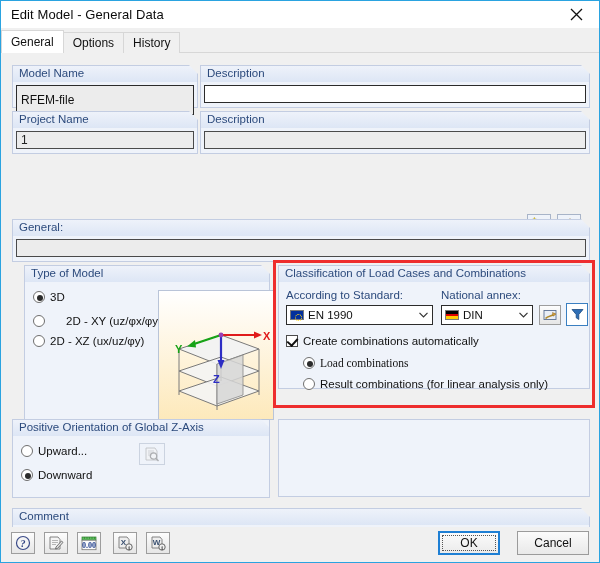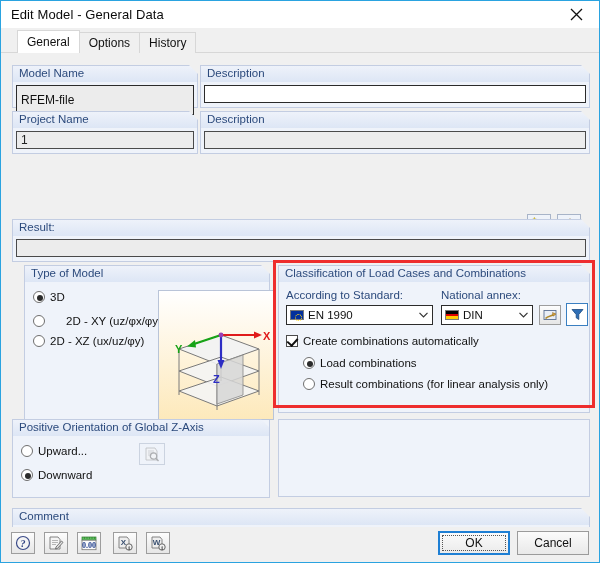--- a/index.html
+++ b/index.html
@@ -38,21 +38,21 @@
     display:flex; align-items:center; justify-content:center;
     cursor:default;
   }
   .close-btn svg { display:block; }
 
   
   .tabstrip {
     flex:0 0 25px; height:25px;
     background:#f0f0f0;
     position:relative;
-    padding-left:16px;
+    padding-left:0;
     display:flex; align-items:flex-end;
   }
   .tabstrip::after{
     content:""; position:absolute; left:0; right:0; bottom:0;
     height:1px; background:#d7d7d7;
   }
   .tab {
     height:21px; line-height:20px;
     padding:0 9px;
     font-size:12px;
@@ -261,21 +261,21 @@
       <svg width="17" height="16" viewBox="0 0 17 16" aria-hidden="true">
         <path d="M2 5 L9 2 L16 5 L16 13 L9 16 L2 13 Z" fill="#d9a441" stroke="#8a6420" stroke-width=".8"></path>
         <path d="M2 5 L9 8 L16 5" fill="none" stroke="#8a6420" stroke-width=".8"></path>
         <path d="M9 8 L9 16" fill="none" stroke="#8a6420" stroke-width=".8"></path>
         <circle cx="9" cy="11.2" r="1.1" fill="#6b4a10"></circle>
       </svg>
     </div>
 
     <div class="grp" style="left:11px; top:166px; width:578px;">
       <div class="grp-head">
-        <span>Result:</span>
+        <span>General:</span>
       </div>
       <div class="grp-body" style="height:26px; padding:3px;">
         <div class="field disabled" style="height:18px;"></div>
       </div>
     </div>
 
     <div class="grp" style="left:11px; top:212px; width:258px;padding-left:12px;">
       <div class="grp-head">
         <span>Type of Model</span>
       </div>
@@ -323,21 +323,21 @@
             <circle cx="62" cy="44" r="2.4" fill="#9b3fb5"></circle>
           </svg>
         </div>
       </div>
     </div>
 
     <div class="grp" style="left:277px; top:212px; width:312px;">
       <div class="grp-head">
         <span>Classification of Load Cases and Combinations</span>
       </div>
-      <div class="grp-body" style="height:131px;">
+      <div class="grp-body" style="height:107px;">
         <div class="lbl" style="position:absolute; left:7px; top:7px;">According to Standard:</div>
         <div class="lbl" style="position:absolute; left:162px; top:7px;">National annex:</div>
 
         <div class="combo" style="position:absolute; left:7px; top:23px; width:147px; height:20px;">
           <span class="flag flag-eu"></span>
           <span>EN 1990</span>
           <span class="carrow">
             <svg width="9" height="6" viewBox="0 0 9 6">
                 <path d="M0.5 0.8 L4.5 4.8 L8.5 0.8" fill="none" stroke="#333" stroke-width="1.2"></path>
               </svg>
@@ -366,21 +366,21 @@
           <svg width="13" height="13" viewBox="0 0 13 13" aria-hidden="true">
             <path d="M1 1.5 L12 1.5 L7.8 6.5 L7.8 11.5 L5.2 9.8 L5.2 6.5 Z" fill="#2f6fb5" stroke="#1b4a80" stroke-width=".8"></path>
           </svg>
         </div>
 
         <div class="radio" style="position:absolute; left:7px; top:53px;text-align:right;">
           <span class="cmark on"></span>
           <span class="rtxt">Create combinations automatically</span>
         </div>
 
-        <div class="radio" style="position:absolute; left:24px; top:75px;">
+        <div class="radio" style="position:absolute; left:24px; top:75px;font-family:Liberation Serif, serif;">
           <span class="rmark on"></span>
           <span class="rtxt">Load combinations</span>
         </div>
         <div class="radio" style="position:absolute; left:24px; top:96px;">
           <span class="rmark"></span>
           <span class="rtxt">Result combinations (for linear analysis only)</span>
         </div>
       </div>
     </div>
 
@@ -483,18 +483,18 @@
     </div>
     <div class="tbtn" style="position:absolute; left:145px; top:5px; width:24px; height:22px;">
       <svg width="16" height="15" viewBox="0 0 16 15" aria-hidden="true">
         <polygon points="2,1 10,1 12,3.5 12,12 2,12" fill="#eeeeee" stroke="#777" stroke-width=".9"></polygon>
         <text x="6.5" y="9" text-anchor="middle" font-family="Liberation Sans, sans-serif" font-size="8" font-weight="bold" fill="#3a5070">W</text>
         <circle cx="12" cy="11" r="3.2" fill="#f0f0f0" stroke="#666" stroke-width="1"></circle>
         <text x="12" y="13.5" text-anchor="middle" font-family="Liberation Serif, serif" font-size="6" font-weight="bold" fill="#333">i</text>
       </svg>
     </div>
 
-    <div class="btn primary" style="position:absolute; left:437px; top:4px; width:72px; height:24px;">
+    <div class="btn primary" style="position:absolute; left:437px; top:4px; width:62px; height:24px;">
       <span class="inner">OK</span>
     </div>
     <div class="btn" style="position:absolute; left:516px; top:4px; width:72px; height:24px;">Cancel</div>
   </div>
 </div>
 
 </body></html>

